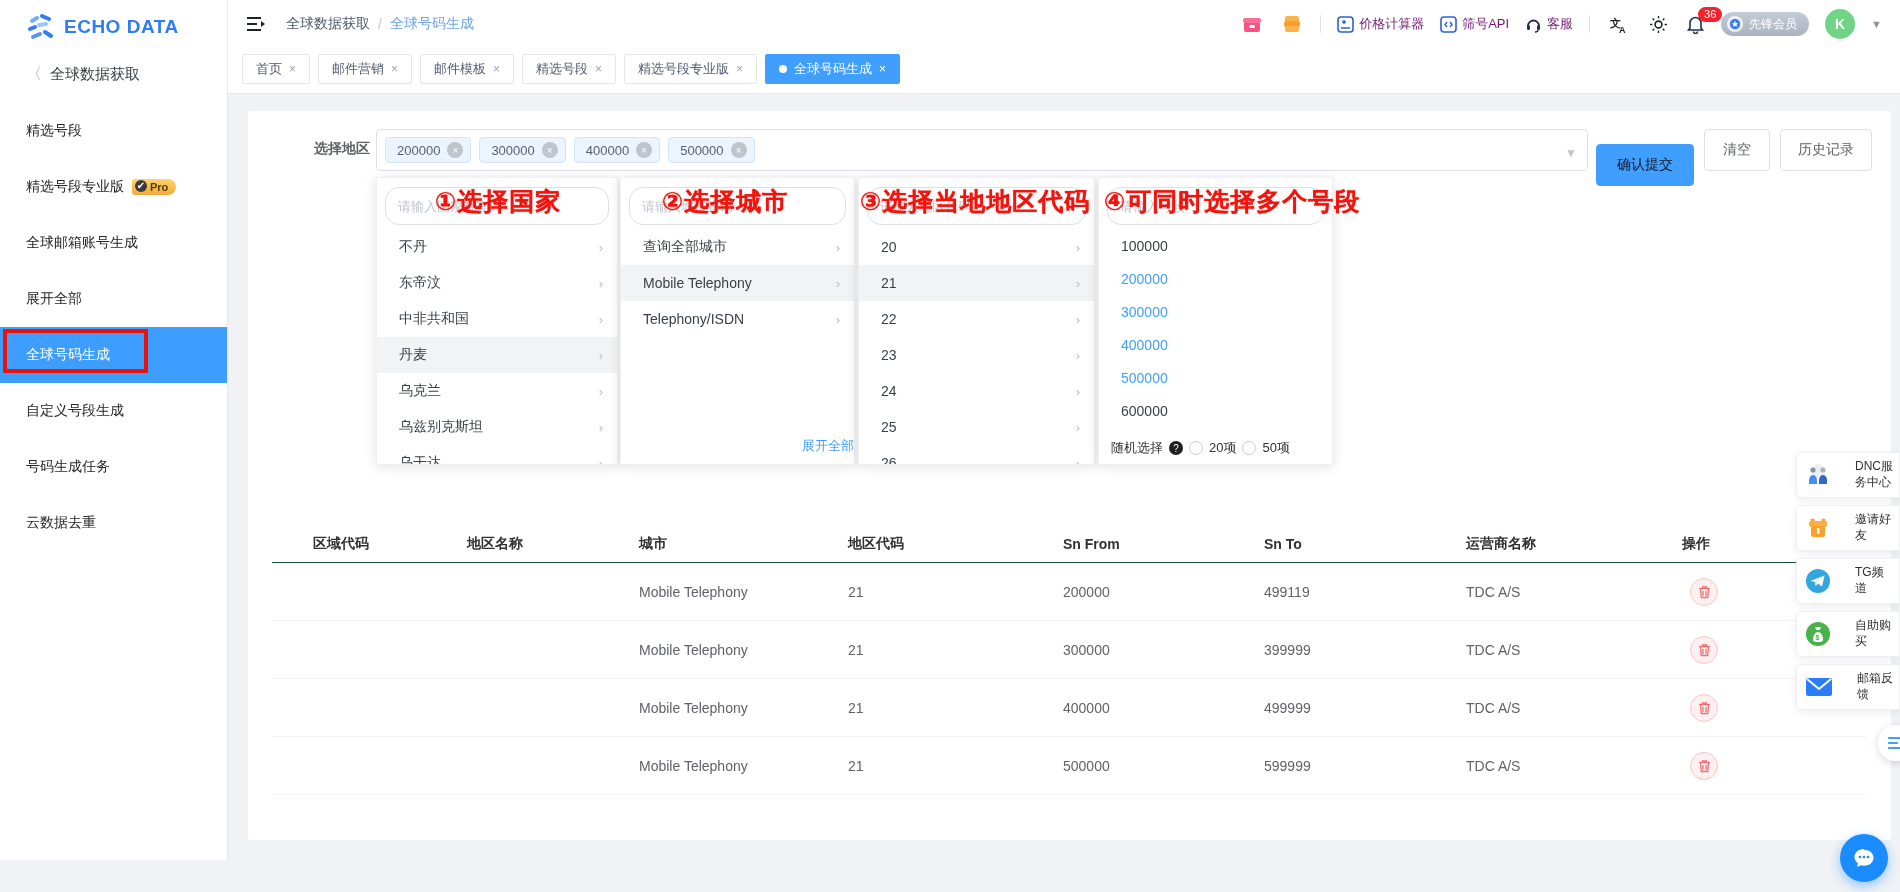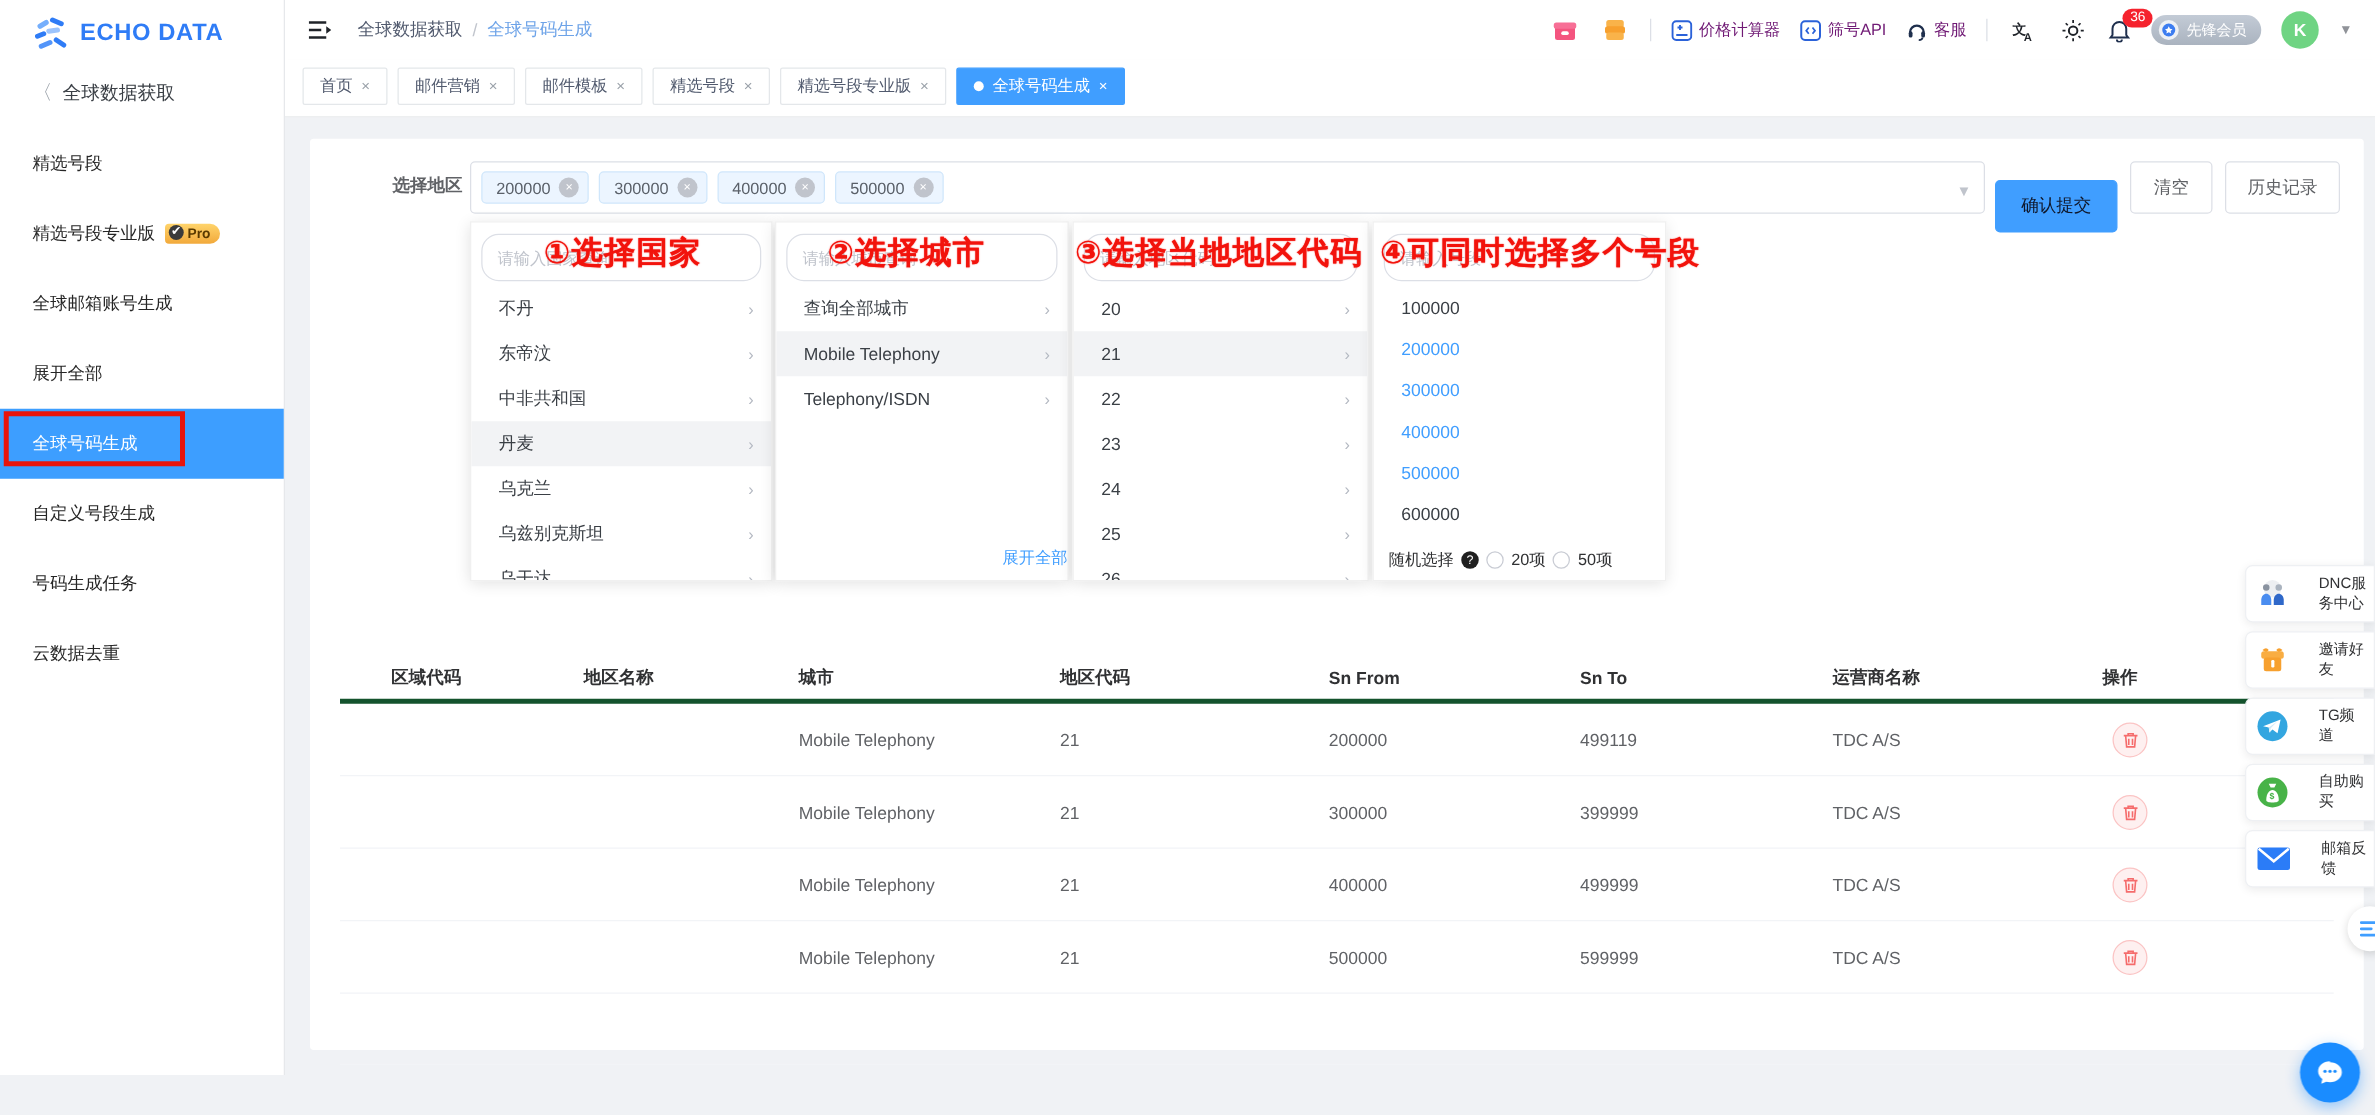--- a/index.html
+++ b/index.html
@@ -77,21 +77,21 @@
   .rand { position:absolute; bottom:7px; left:12px; right:6px; display:flex; align-items:center; gap:6px; font-size:13px; color:#303133; }
   .rand .q { width:14px; height:14px; background:#1f1f1f; color:#fff; border-radius:50%; font-size:10px; display:flex; align-items:center; justify-content:center; }
   .radio { width:14px; height:14px; border:1px solid #c9ccd4; border-radius:50%; background:#fff; cursor:pointer; }
   .rand label { cursor:pointer; }
 
   .annot { position:absolute; top:74px; z-index:12; color:#f2130c; font-size:25px; font-weight:800; letter-spacing:1px; white-space:nowrap; pointer-events:none; text-shadow:0 0 1px #f2130c; }
 
   
   .tbl { position:absolute; left:24px; right:24px; top:414px; }
   .trow { display:grid; grid-template-columns:154px 172px 209px 215px 201px 202px 216px 1fr; padding-left:41px; align-items:center; }
-  .thead { height:38px; font-weight:700; color:#303133; border-bottom:4px solid #14532d; }
+  .thead { height:38px; font-weight:700; color:#303133; border-bottom:1px solid #14532d; }
   .tbody-row { height:58px; color:#606266; border-bottom:1px solid #f2f4f7; }
   .tbody-row.empty { height:57px; }
   .del-btn { width:28px; height:28px; border:1px solid #fbc4c4; border-radius:50%; background:#fef0f0; display:flex; align-items:center; justify-content:center; cursor:pointer; margin-left:8px; }
 
   
   .rail { position:fixed; right:0; top:452px; width:104px; z-index:40; }
   .rail-item { background:#fff; border:1px solid #eef0f3; border-radius:6px 0 0 6px; box-shadow:0 2px 8px rgba(0,0,0,.08); display:flex; align-items:center; gap:24px; padding:6px 4px 6px 8px; margin-bottom:7px; font-size:12px; color:#303133; cursor:pointer; min-height:46px; }
   .rail-item .lbl { line-height:1.3; }
   .rail-fab { position:fixed; right:-14px; top:725px; width:36px; height:36px; border-radius:50%; background:#fff; box-shadow:0 2px 8px rgba(0,0,0,.15); display:flex; align-items:center; justify-content:center; cursor:pointer; z-index:40; }
   .chat-fab { position:fixed; right:12px; bottom:10px; width:48px; height:48px; border-radius:50%; background:#1a8cff; box-shadow:0 4px 12px rgba(26,140,255,.45); display:flex; align-items:center; justify-content:center; cursor:pointer; z-index:40; }

